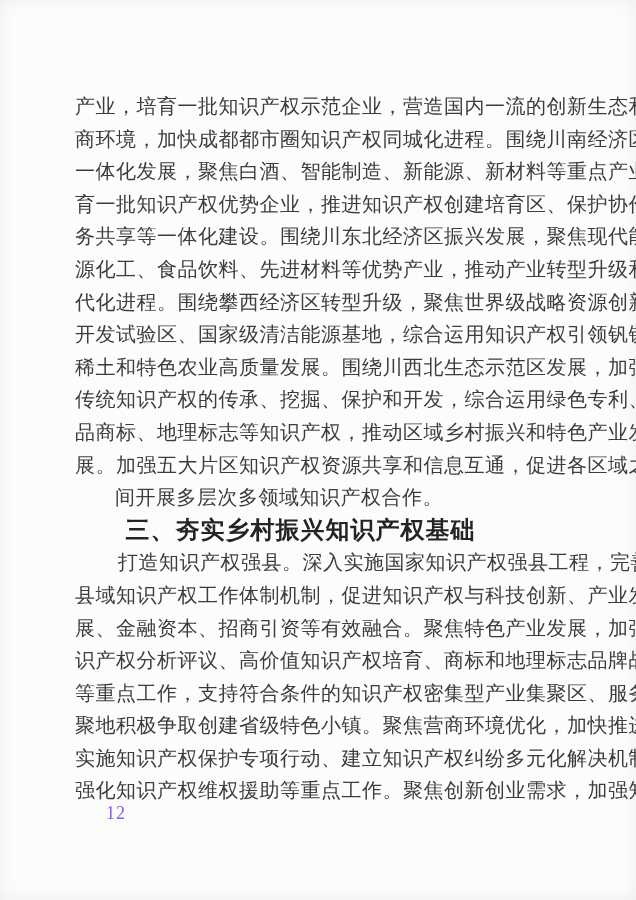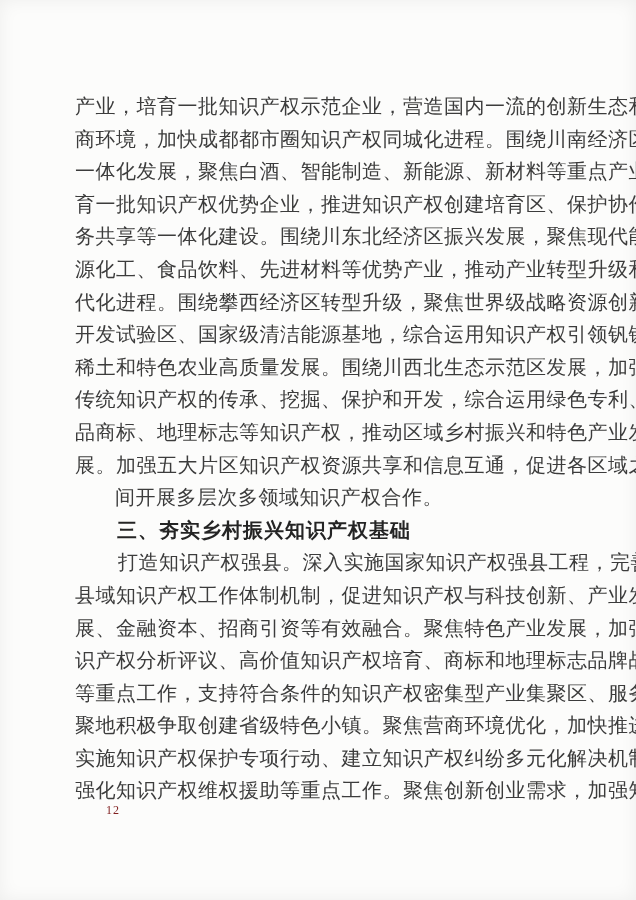--- a/index.html
+++ b/index.html
@@ -41,31 +41,31 @@
   }
   .line.indent {
     text-indent: 2.15em;
   }
   .heading {
     line-height: 32.6px;
     height: 32.6px;
     text-indent: 2.1em;
     font-family: Liberation Serif, serif;
     font-weight: bold;
-    font-size: 20px;
+    font-size: 24px;
     color: #242424;
     letter-spacing: 1px;
     white-space: nowrap;
   }
   .page-number {
     position: absolute;
     left: 106px;
     top: 803px;
-    font-size: 12px;
-    color: #7f1d1d;
+    font-size: 18px;
+    color: #8b5cf6;
     filter: blur(0.3px);
     letter-spacing: 1px;
   }
 </style>
 </head>
 <body>
 
 <div class="page">
   <div class="text-column">
     <div class="line">产业，培育一批知识产权示范企业，营造国内一流的创新生态和营</div>

